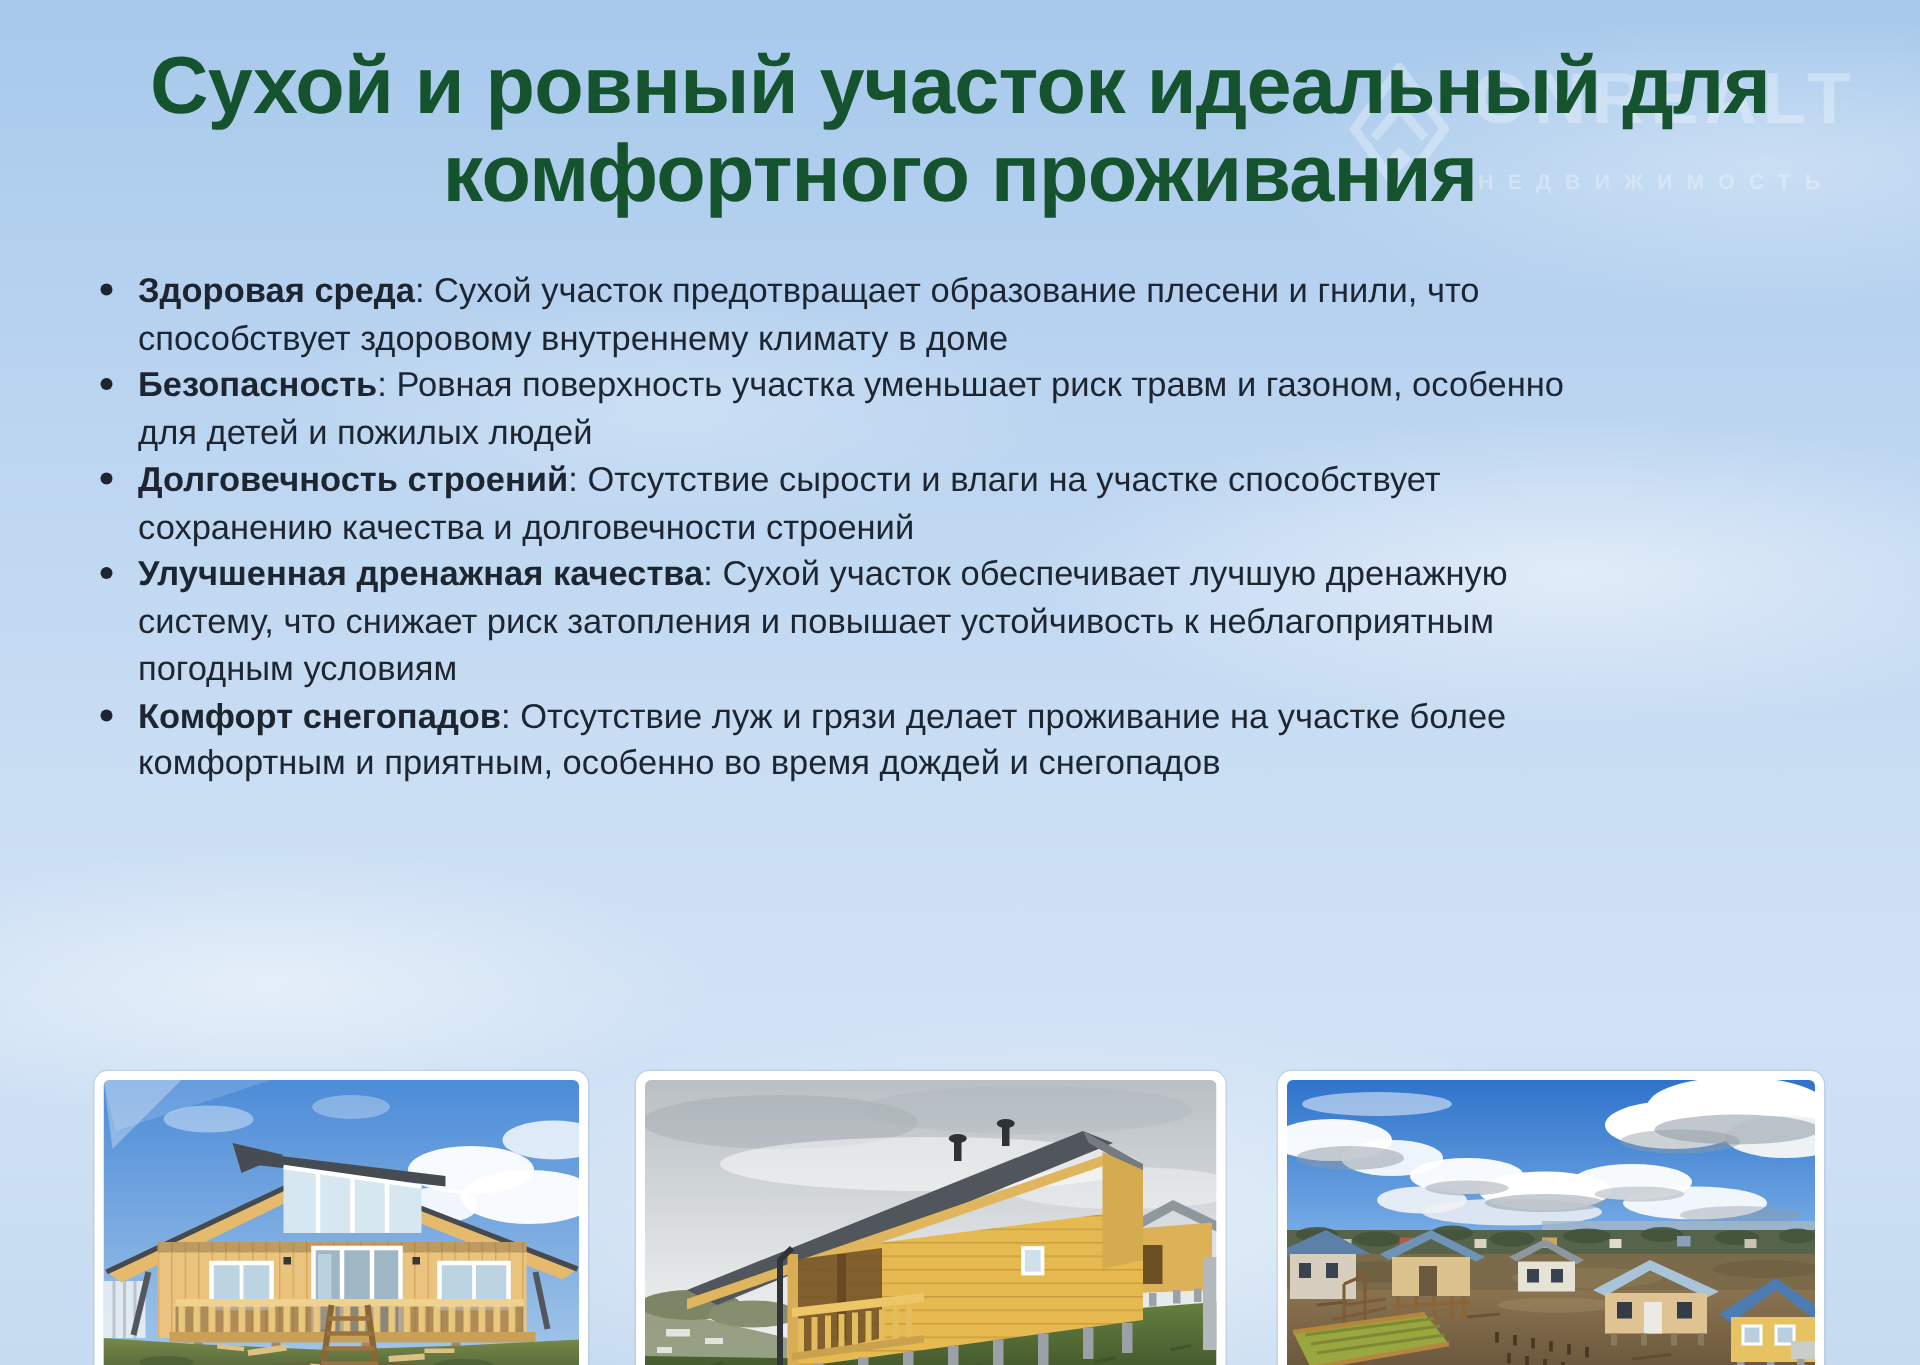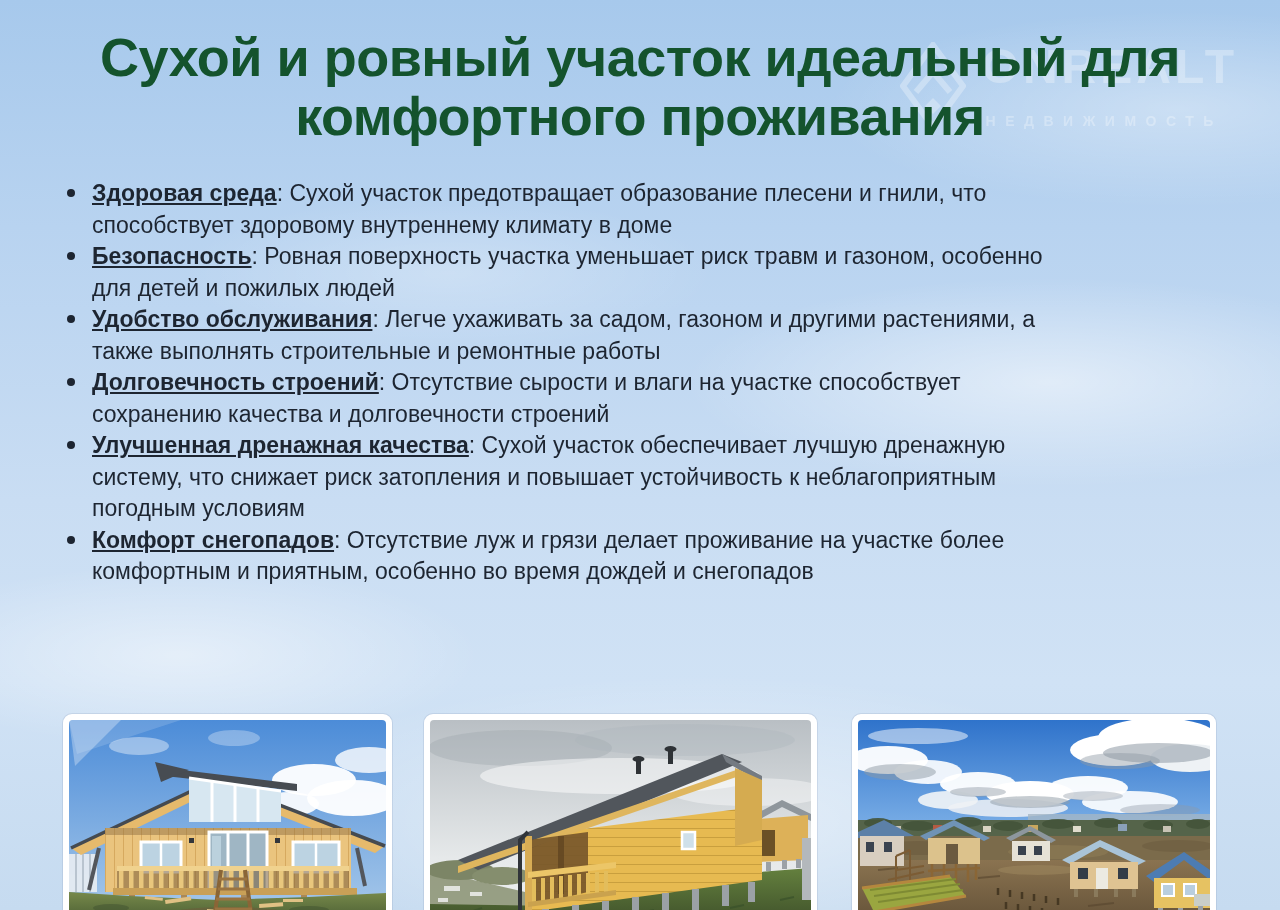--- a/index.html
+++ b/index.html
@@ -35,21 +35,21 @@
     font-size:23px;line-height:31.5px;color:#1d2531;
   }
   .benefits li{
     position:relative;padding-left:28px;margin:0;
     white-space:pre-wrap;
   }
   .benefits li::before{
     content:"";position:absolute;left:3px;top:11px;
     width:8px;height:8px;border-radius:50%;background:#1d2531;
   }
-  .benefit-label{font-weight:700;text-decoration:underline;}
+  .benefit-label{font-weight:700;}
   .photos{position:absolute;left:0;top:714px;width:1280px;height:210px;z-index:2;}
   .photo{
     position:absolute;top:0;height:210px;margin:0;
     background:#ffffff;border-radius:9px;padding:6px;box-sizing:border-box;
     box-shadow:0 0 0 1px rgba(120,140,170,.18);
   }
   .photo svg{display:block;width:100%;height:100%;border-radius:4px;}
 </style>
 </head>
 <body>
@@ -69,22 +69,20 @@
 <h1 class="page-title">
   <span>Сухой и ровный участок идеальный для</span>
   <span>комфортного проживания</span>
 </h1>
 
 <ul class="benefits">
   <li><span class="benefit-label">Здоровая среда</span><span>: Сухой участок предотвращает образование плесени и гнили, что
 способствует здоровому внутреннему климату в доме</span></li>
   <li><span class="benefit-label">Безопасность</span><span>: Ровная поверхность участка уменьшает риск травм и газоном, особенно
 для детей и пожилых людей</span></li>
-  <li><span class="benefit-label">Удобство обслуживания</span><span>: Легче ухаживать за садом, газоном и другими растениями, а
-также выполнять строительные и ремонтные работы</span></li>
   <li><span class="benefit-label">Долговечность строений</span><span>: Отсутствие сырости и влаги на участке способствует
 сохранению качества и долговечности строений</span></li>
   <li><span class="benefit-label">Улучшенная дренажная качества</span><span>: Сухой участок обеспечивает лучшую дренажную
 систему, что снижает риск затопления и повышает устойчивость к неблагоприятным
 погодным условиям</span></li>
   <li><span class="benefit-label">Комфорт снегопадов</span><span>: Отсутствие луж и грязи делает проживание на участке более
 комфортным и приятным, особенно во время дождей и снегопадов</span></li>
 </ul>
 
 <div class="photos">

